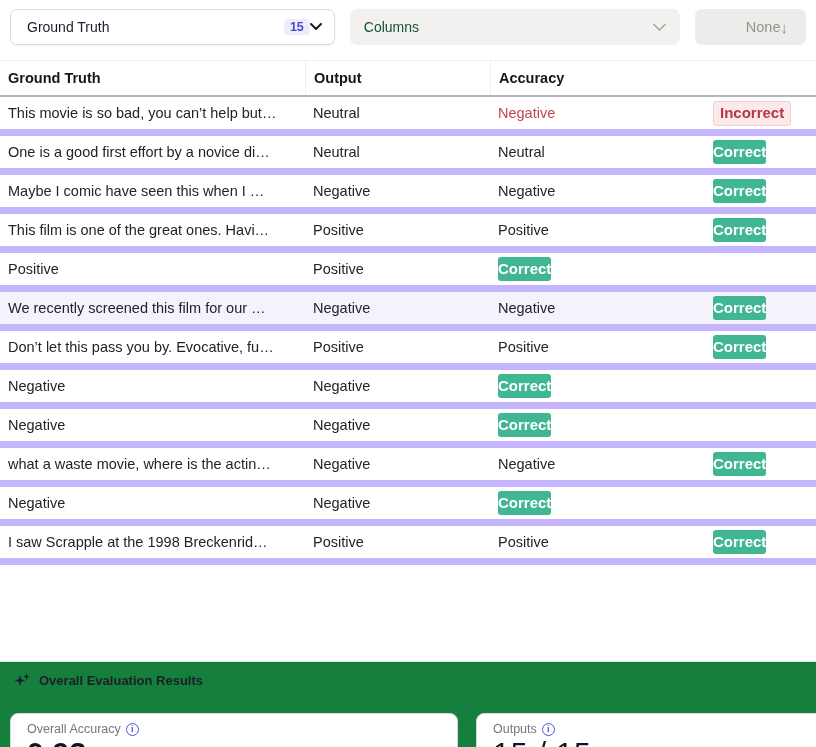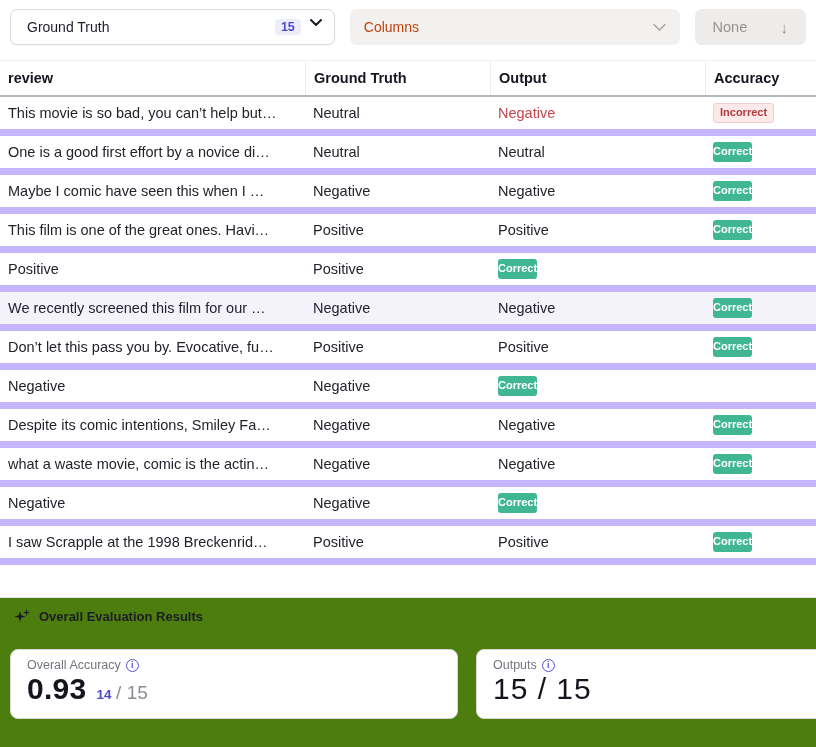--- a/index.html
+++ b/index.html
@@ -15,29 +15,29 @@
   .toolbar { height: 54px; display: flex; align-items: center; padding: 0 10px; gap: 15px; }
   .select {
     height: 36px; border-radius: 7px; display: flex; align-items: center;
     justify-content: space-between; cursor: pointer; font-size: 14px;
   }
   .gt-select {
     width: 327px; border: 1px solid #dcdce0; background: #fff;
     padding: 0 12px 0 16px; color: #1d1d2b;
     box-shadow: 0 1px 2px rgba(20,20,40,.05);
   }
-  .gt-right { display: flex; gap: 9px; }
+  .gt-right { display: flex; align-items: center; }
   .count-badge {
     color: #4d49d1; font-size: 12.5px; font-weight: 600;
     background: #edecfb; padding: 1px 6px; border-radius: 4px;
   }
-  .columns-select { width: 332px; background: #f2f1ef; padding: 0 14px; color: #c2410c; }
+  .columns-select { width: 332px; background: #f2f1ef; padding: 0 14px; color: #14532d; }
   .sort-btn {
     width: 112px; height: 36px; border: none; background: #edecea; border-radius: 7px;
-    display: flex; align-items: center; justify-content: space-between; padding: 0 18px;
+    display: flex; align-items: center; justify-content: flex-end; padding: 0 18px;
     color: #93928c; font-size: 14.5px; font-family: inherit; cursor: pointer;
   }
   .arrow-glyph { font-size: 15px; }
 
   
   .thead {
     margin-top: 6px; display: grid; grid-template-columns: 305px 185px 215px 1fr;
     height: 37px; border-top: 1px solid #f1f1f3; border-bottom: 2px solid #b5b5be;
   }
   .th {
@@ -48,28 +48,28 @@
 
   .tr {
     display: grid; grid-template-columns: 305px 185px 215px 1fr; height: 39px;
     align-items: center; border-bottom: 7px solid #c4b5fd; background: #fff; cursor: pointer;
   }
   .tr.highlighted { background: #f4f3fb; }
   .td { padding-left: 8px; font-size: 14.5px; color: #23232d; overflow: hidden; white-space: nowrap; }
   .col-review span { display: block; overflow: hidden; text-overflow: ellipsis; white-space: nowrap; padding-right: 10px; }
   .mismatch { color: #c4464c; }
 
-  .badge { display: inline-block; border-radius: 3px; font-size: 11px; line-height: 1.2; }
+  .badge { display: inline-block; border-radius: 3px; font-size: 15px; line-height: 1.2; }
   .badge-correct { background: #40b693; color: #ffffff; font-weight: 700; padding: 3px 0; }
   .badge-incorrect { background: #fce9e9; color: #b33a40; font-weight: 600; padding: 2.5px 6px; border: 1px solid #f2cdcd; }
 
   
   .footer {
-    position: absolute; left: 0; right: 0; bottom: 0; height: 150px; z-index: 5;
-    background: #4d7c0f; border-top: 1px solid #e3e3e7;
+    position: absolute; left: 0; right: 0; bottom: 0; height: 86px; z-index: 5;
+    background: #15803d; border-top: 1px solid #e3e3e7;
   }
   .footer-title {
     display: flex; align-items: center; gap: 8px;
     padding: 10px 0 9px 14px; font-size: 13px; font-weight: 700; color: #1d1d28;
   }
   .cards { display: flex; gap: 18px; padding: 16px 10px; }
   .card {
     flex: 0 0 448px; height: 70px; border: 1px solid #d7d7dc; border-radius: 8px;
     padding: 8px 16px; background: #fff;
   }
@@ -106,21 +106,20 @@
     </svg>
   </div>
 
   <button class="sort-btn">
     <span>None</span>
     <span class="arrow-glyph">↓</span>
   </button>
 </div>
 
 <div class="thead">
-  <div class="th">review</div>
   <div class="th">Ground Truth</div>
   <div class="th">Output</div>
   <div class="th">Accuracy</div>
 </div>
 
 <div id="table-body">
     <div class="tr">
     <div class="td col-review">
         <span>This movie is so bad, you can’t help but…</span>
       </div>
@@ -172,30 +171,27 @@
     <div class="td"><span>Positive</span></div>
     <div class="td"><span>Positive</span></div>
     <div class="td"><span class="badge badge-correct">Correct</span></div>
   </div>
     <div class="tr">
     <div class="td"><span>Negative</span></div>
     <div class="td"><span>Negative</span></div>
     <div class="td"><span class="badge badge-correct">Correct</span></div>
   </div>
     <div class="tr">
-    <div class="td col-review">
-        <span>Despite its comic intentions, Smiley Fa…</span>
-      </div>
-    <div class="td"><span>Negative</span></div>
-    <div class="td"><span>Negative</span></div>
-    <div class="td"><span class="badge badge-correct">Correct</span></div>
-  </div>
-    <div class="tr">
-    <div class="td col-review">
-        <span>what a waste movie, comic is the actin…</span>
+    <div class="td"><span>Negative</span></div>
+    <div class="td"><span>Negative</span></div>
+    <div class="td"><span class="badge badge-correct">Correct</span></div>
+  </div>
+    <div class="tr">
+    <div class="td col-review">
+        <span>what a waste movie, where is the actin…</span>
       </div>
     <div class="td"><span>Negative</span></div>
     <div class="td"><span>Negative</span></div>
     <div class="td"><span class="badge badge-correct">Correct</span></div>
   </div>
     <div class="tr">
     <div class="td"><span>Negative</span></div>
     <div class="td"><span>Negative</span></div>
     <div class="td"><span class="badge badge-correct">Correct</span></div>
   </div>

